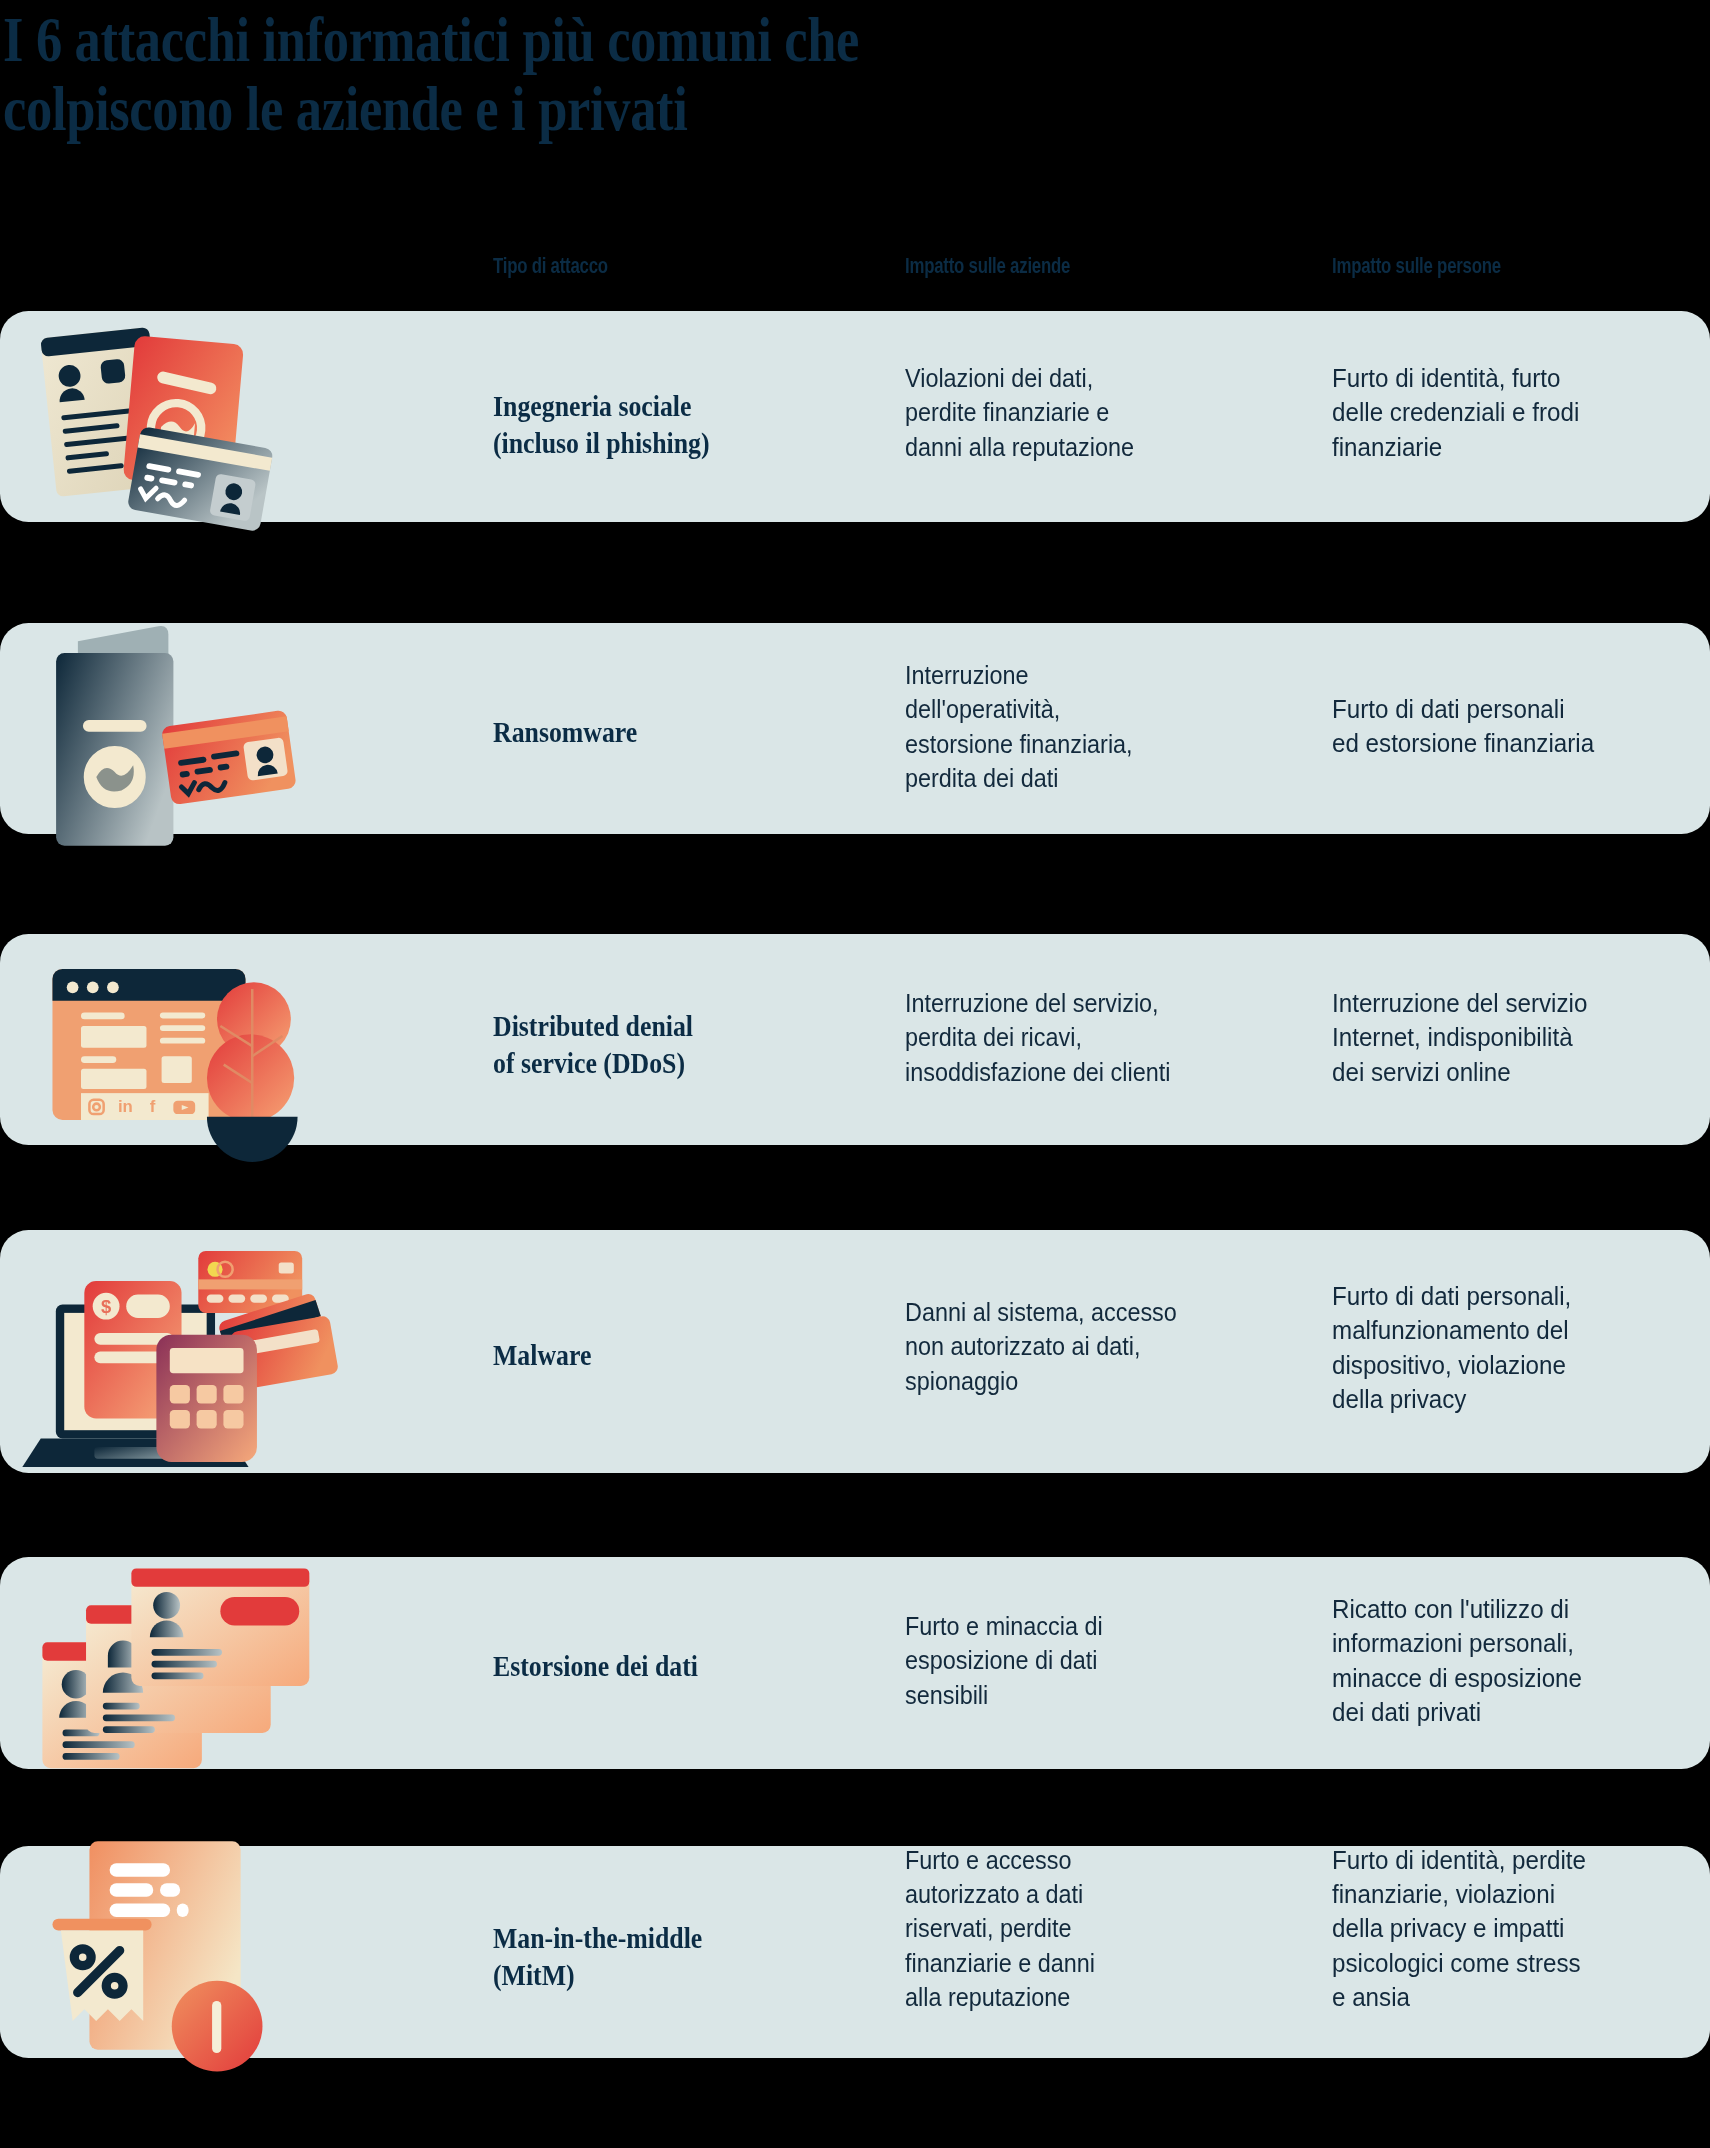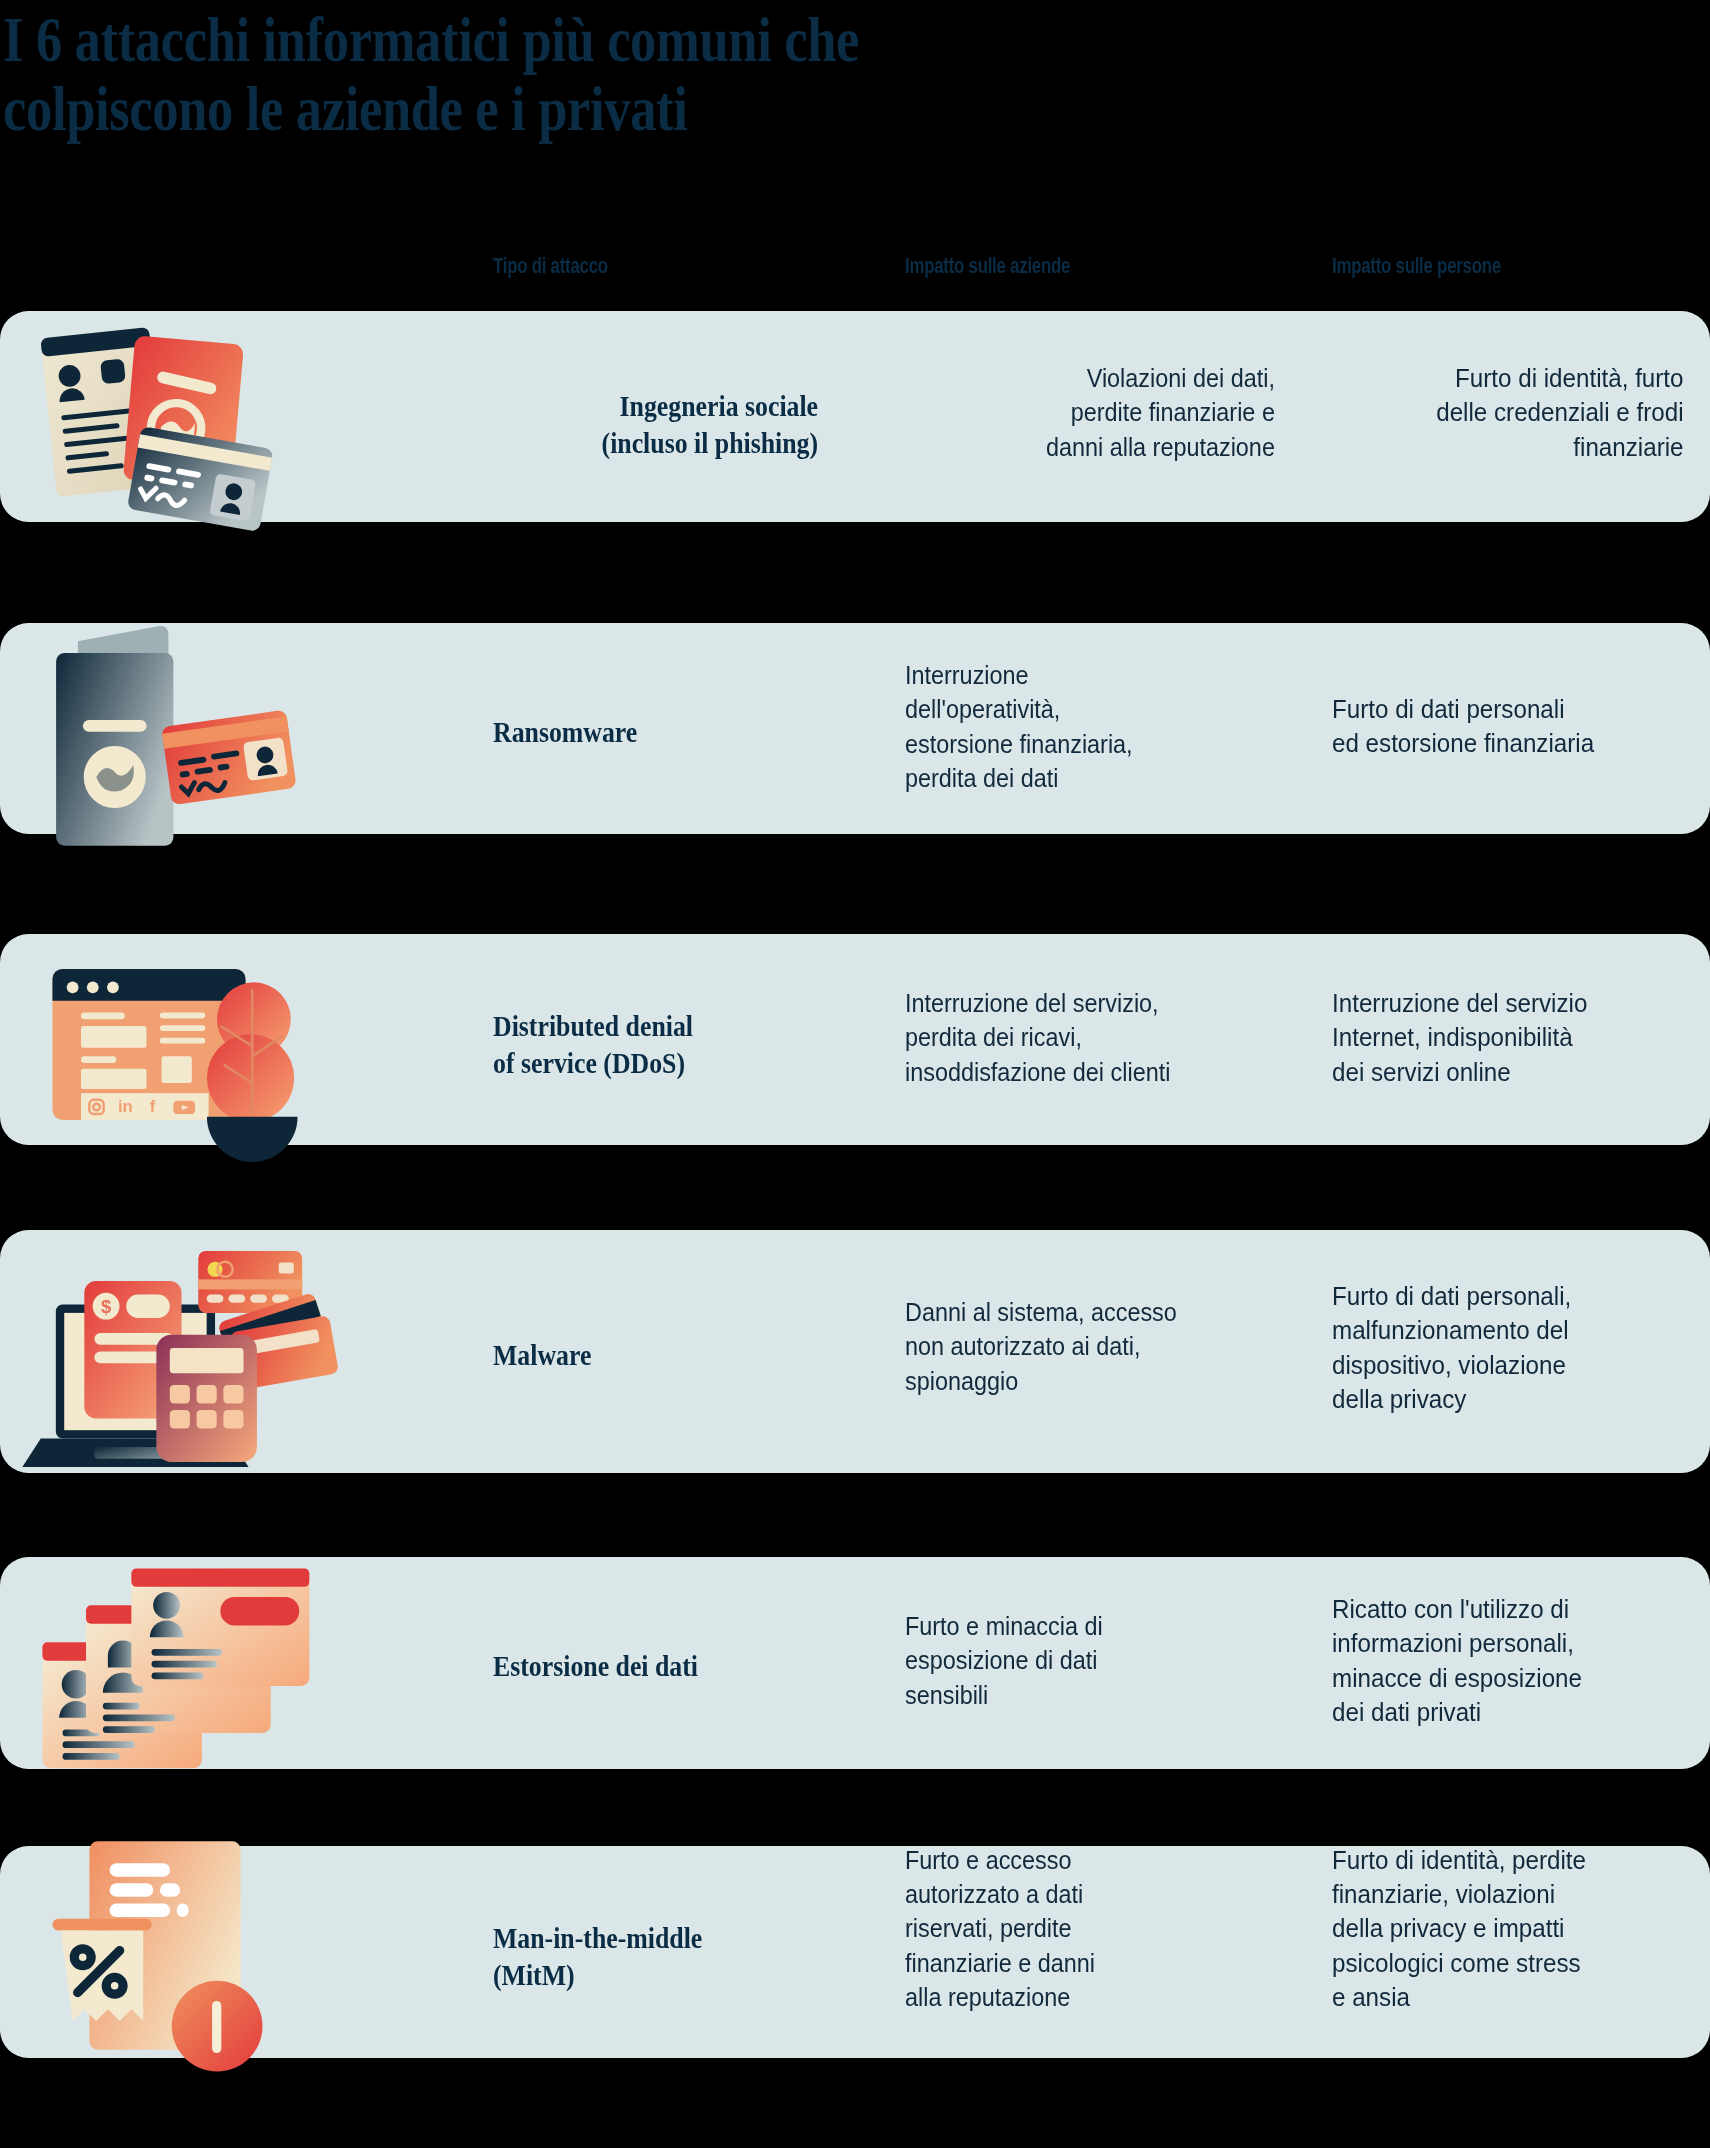--- a/index.html
+++ b/index.html
@@ -57,21 +57,21 @@
   .col-head.c2 { left: 1332px; top: 0; }
 
   
   .row {
     position: absolute;
     left: 0;
     width: 1710px;
     background: #dae6e7;
     border-radius: 28.5px;
   }
-  .row.r0 { top: 311px;  height: 211px; text-align: right; }
+  .row.r0 { top: 311px;  height: 211px; }
   .row.r1 { top: 623px;  height: 211px; }
   .row.r2 { top: 934px; height: 211px; }
   .row.r3 { top: 1230px; height: 243px; }
   .row.r4 { top: 1557px; height: 212px; }
   .row.r5 { top: 1846px; height: 212px; }
 
   .row-label {
     position: absolute;
     left: 493px;
     width: 378px;

